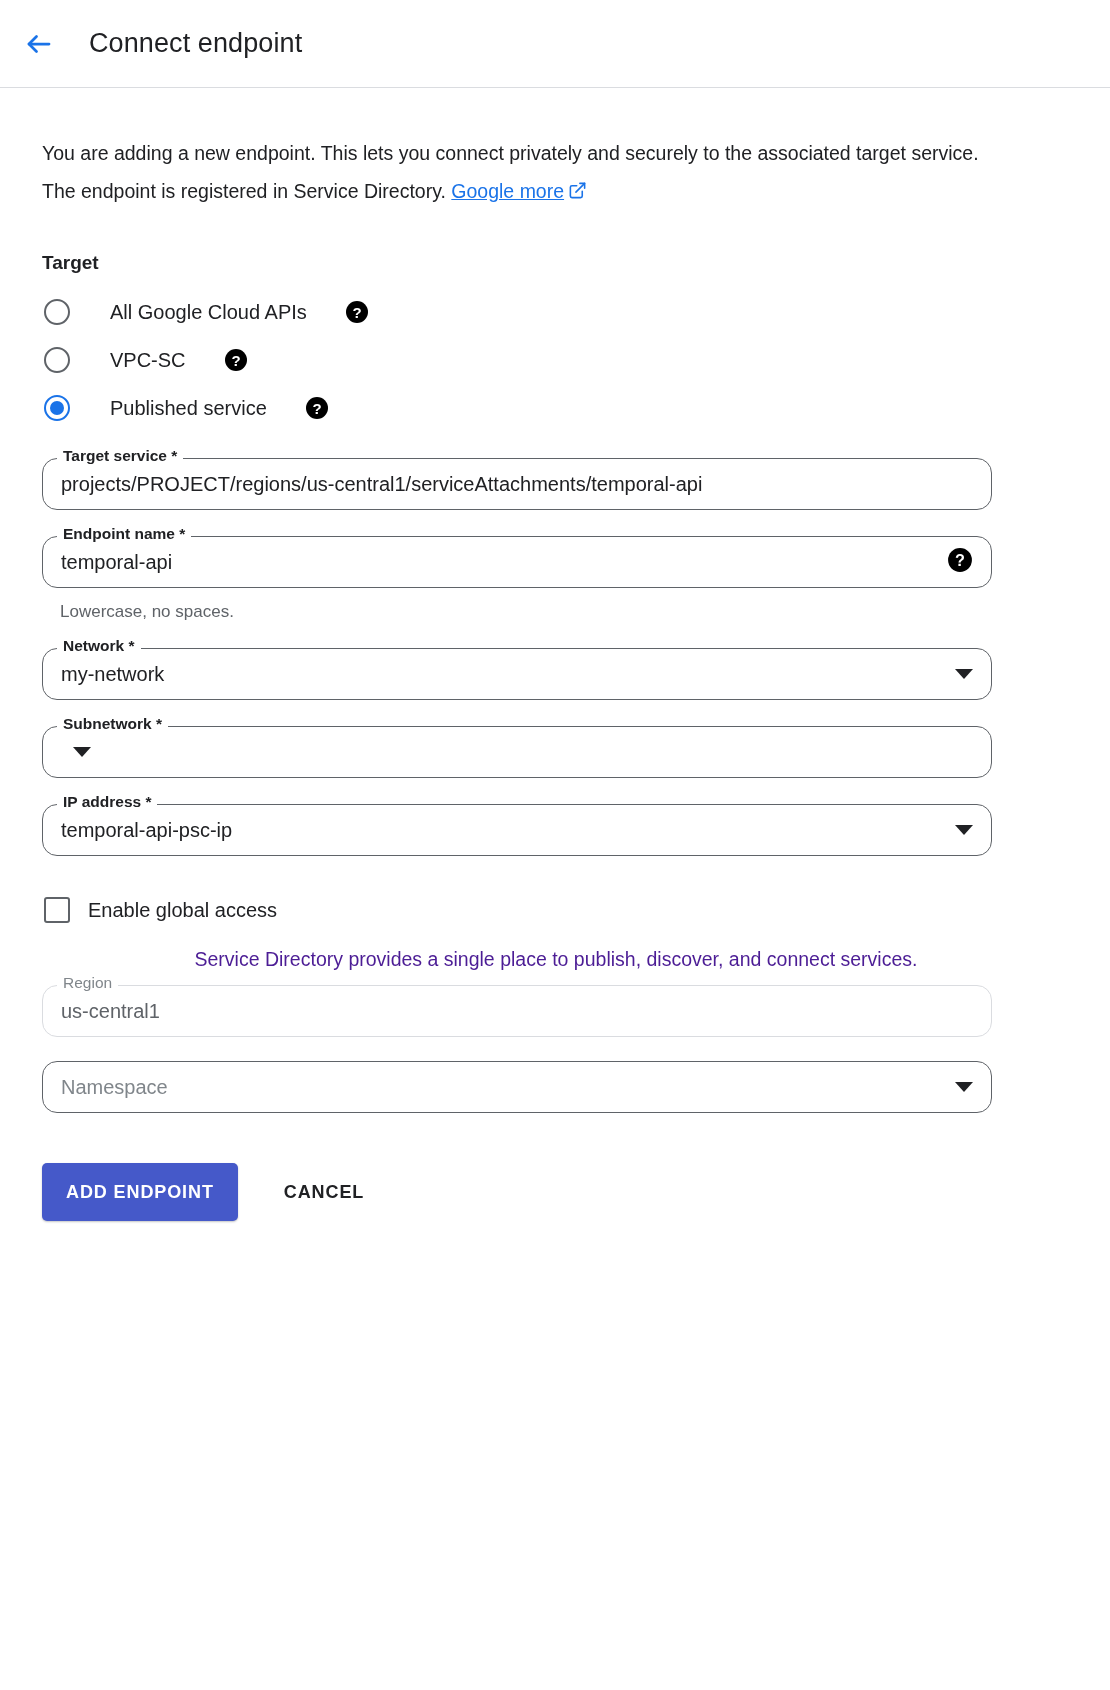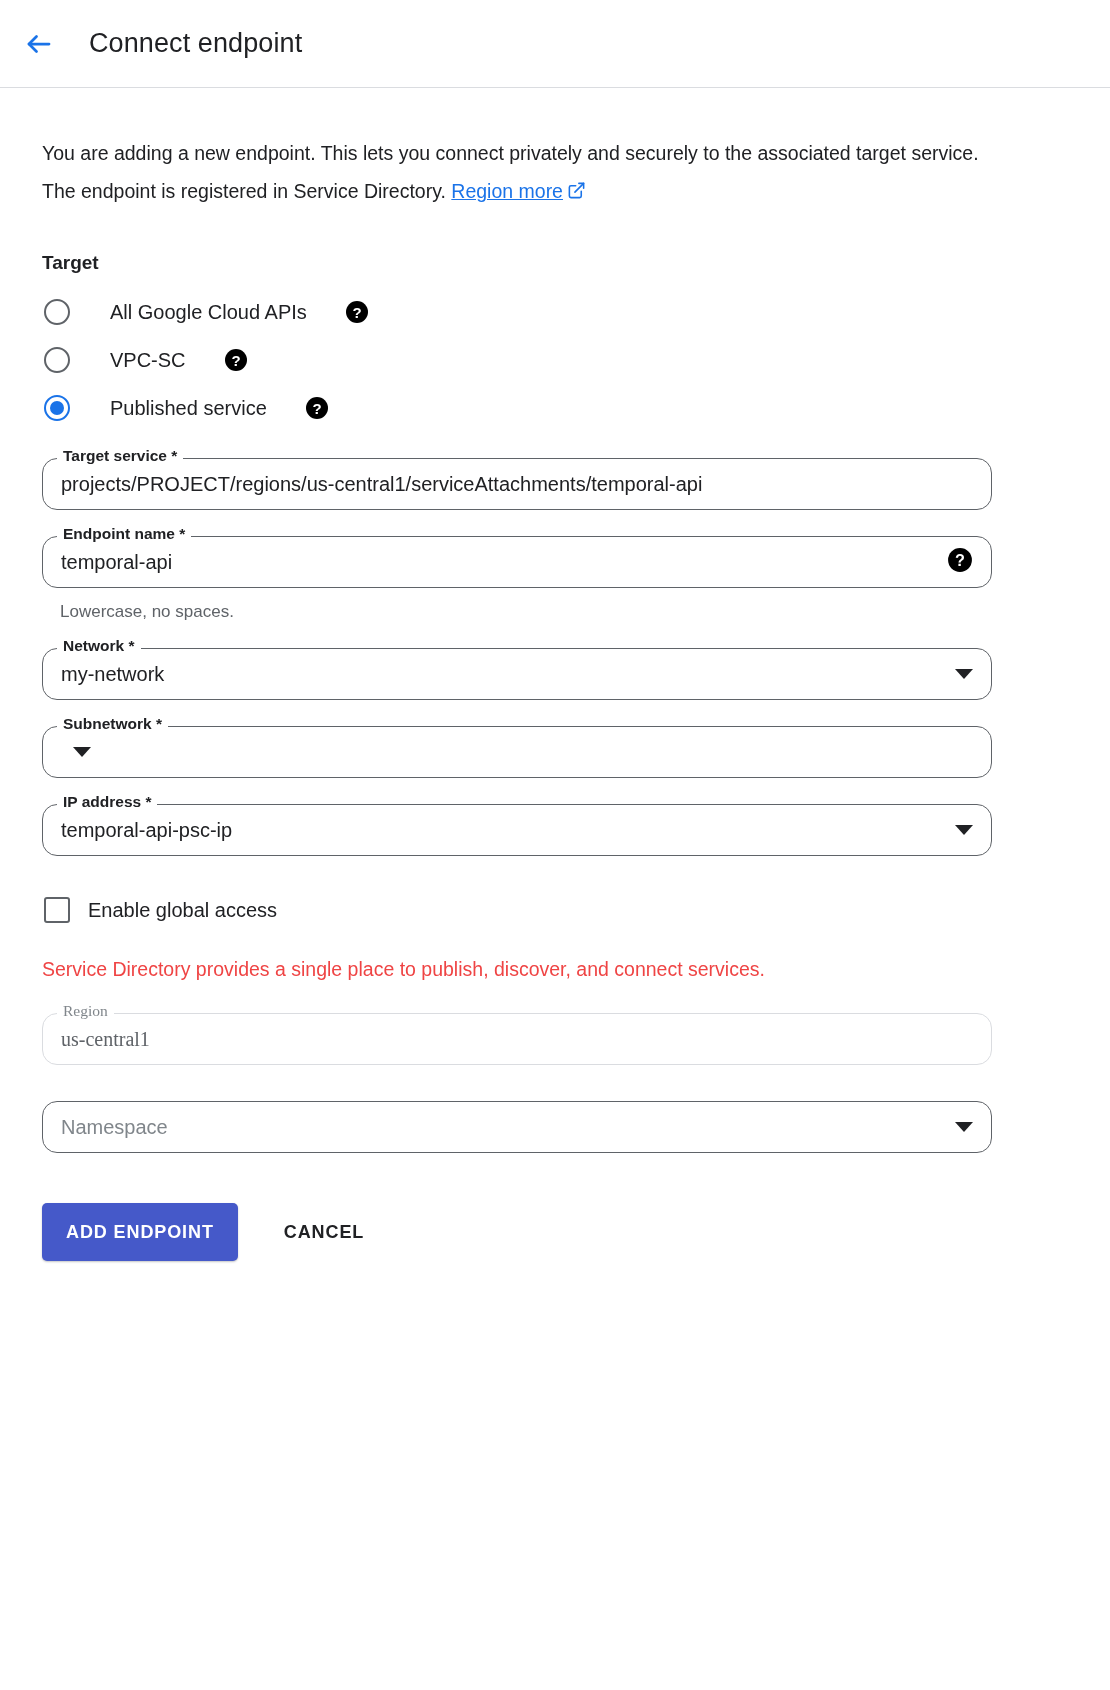--- a/index.html
+++ b/index.html
@@ -199,26 +199,27 @@
 
   
   .sd-title {
     font-size: 23px;
     font-weight: bold;
     color: #202124;
     margin-top: 46px;
   }
   .sd-desc {
     font-size: 19.5px;
-    color: #ef4444;
-    margin-top: 28px;
-  }
-
-  .field.region { margin-top: 32px; font-family: Liberation Serif, serif; }
-  .field.namespace { margin-top: 36px; border-color: #5f6368; align-items: center; }
+    color: #4c1d95;
+    margin-top: 18px;
+    text-align: center;
+  }
+
+  .field.region { margin-top: 14px; }
+  .field.namespace { margin-top: 24px; border-color: #5f6368; align-items: center; }
 
   
   .button-row {
     display: flex;
     align-items: center;
     margin-top: 50px;
     padding-bottom: 60px;
   }
   .btn-primary {
     background: #4559c9;
@@ -260,21 +261,21 @@
       </svg>
     </span>
   </div>
   <div class="header-title">Connect endpoint</div>
 </div>
 
 <div class="content">
 
   <div class="intro">
     <span>You are adding a new endpoint. This lets you connect privately and securely to the associated target service. The endpoint is registered in Service Directory.</span>
-    <span class="link">Region more</span><span class="ext-icon"><svg width="19" height="19" viewBox="0 0 24 24" fill="none" stroke="#1a73e8" stroke-width="2" stroke-linecap="round" stroke-linejoin="round">
+    <span class="link">Google more</span><span class="ext-icon"><svg width="19" height="19" viewBox="0 0 24 24" fill="none" stroke="#1a73e8" stroke-width="2" stroke-linecap="round" stroke-linejoin="round">
           <path d="M18 13v6a2 2 0 0 1-2 2H5a2 2 0 0 1-2-2V8a2 2 0 0 1 2-2h6"></path>
           <polyline points="15 3 21 3 21 9"></polyline>
           <line x1="10" y1="14" x2="21" y2="3"></line>
         </svg></span>
   </div>
 
   <div class="section-label">Target</div>
 
   <div class="radio-row">
     <span class="radio"></span>

